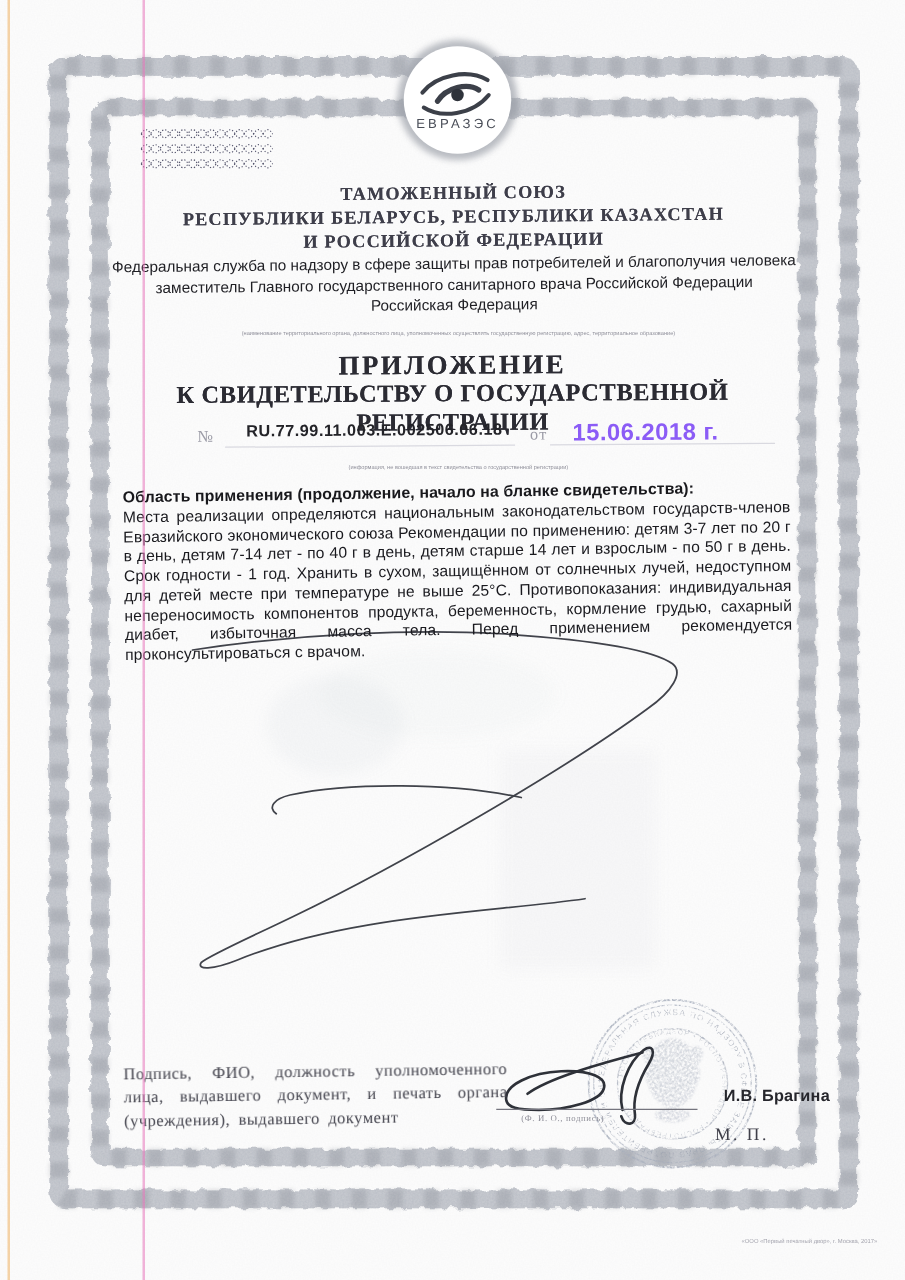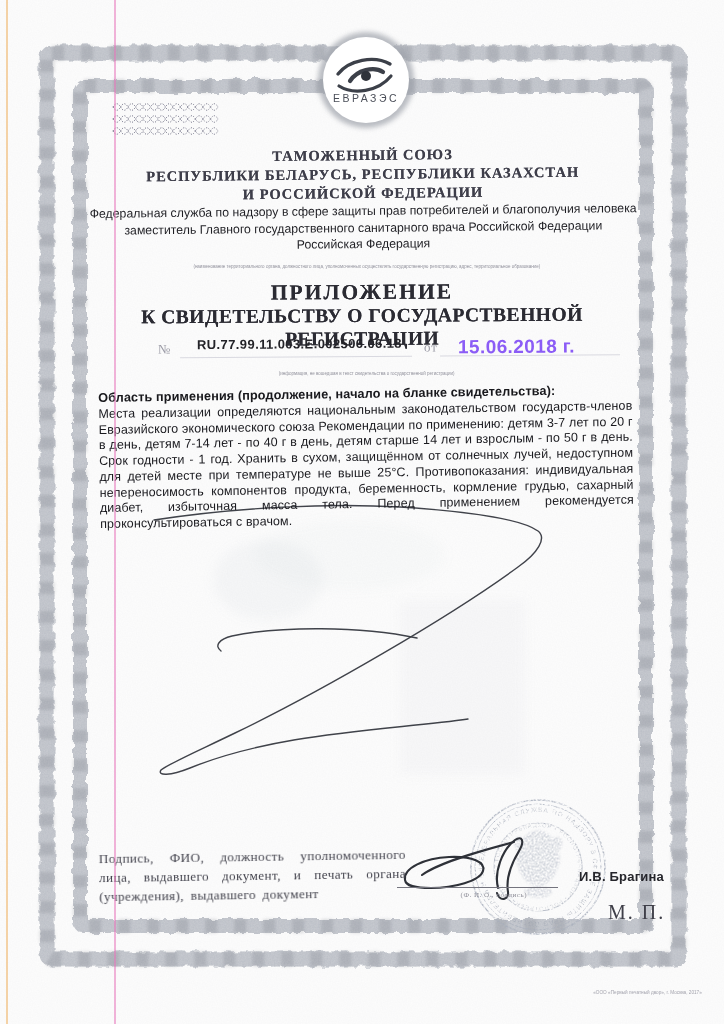--- a/index.html
+++ b/index.html
@@ -52,26 +52,26 @@
   }
   
   .footer-note{
     left:99px;top:847px;width:307px;transform:rotate(-0.8deg);
     font-family:"Liberation Serif",serif;font-size:13.2px;line-height:19px;
     color:#44444e;text-align:justify;letter-spacing:.4px;word-spacing:3px;
     filter:blur(.15px);
   }
   .sig-line{left:397px;top:887px;width:161px;height:1px;background:#74747e;}
   .sig-caption{
-    left:417px;top:891px;width:110px;text-align:right;
+    left:417px;top:891px;width:110px;text-align:left;
     font-family:"Liberation Serif",serif;font-size:7px;color:#8e8e98;
     letter-spacing:.5px;filter:blur(.3px);white-space:nowrap;
   }
   .signer-name{left:543px;top:869px;font-size:13px;font-weight:bold;color:#26262c;letter-spacing:.2px;margin-left:36px;}
-  .seal-mark{left:572px;top:901px;font-family:"Liberation Serif",serif;font-size:20px;color:#3f3f49;letter-spacing:2px;margin-left:36px;}
+  .seal-mark{left:572px;top:901px;font-family:"Liberation Serif",serif;font-size:14px;color:#3f3f49;letter-spacing:2px;}
   .print-note{
     right:22px;top:990px;font-size:9px;color:#a3a3ad;white-space:nowrap;
     transform:scale(.52);transform-origin:right top;filter:blur(.3px);
   }
   
   .magenta-line{left:114px;top:0;width:1.5px;height:1024px;background:rgba(231,118,188,.55);}
   .orange-line{left:6px;top:0;width:2px;height:1024px;background:rgba(238,176,96,.55);}
 </style>
 </head>
 <body>

